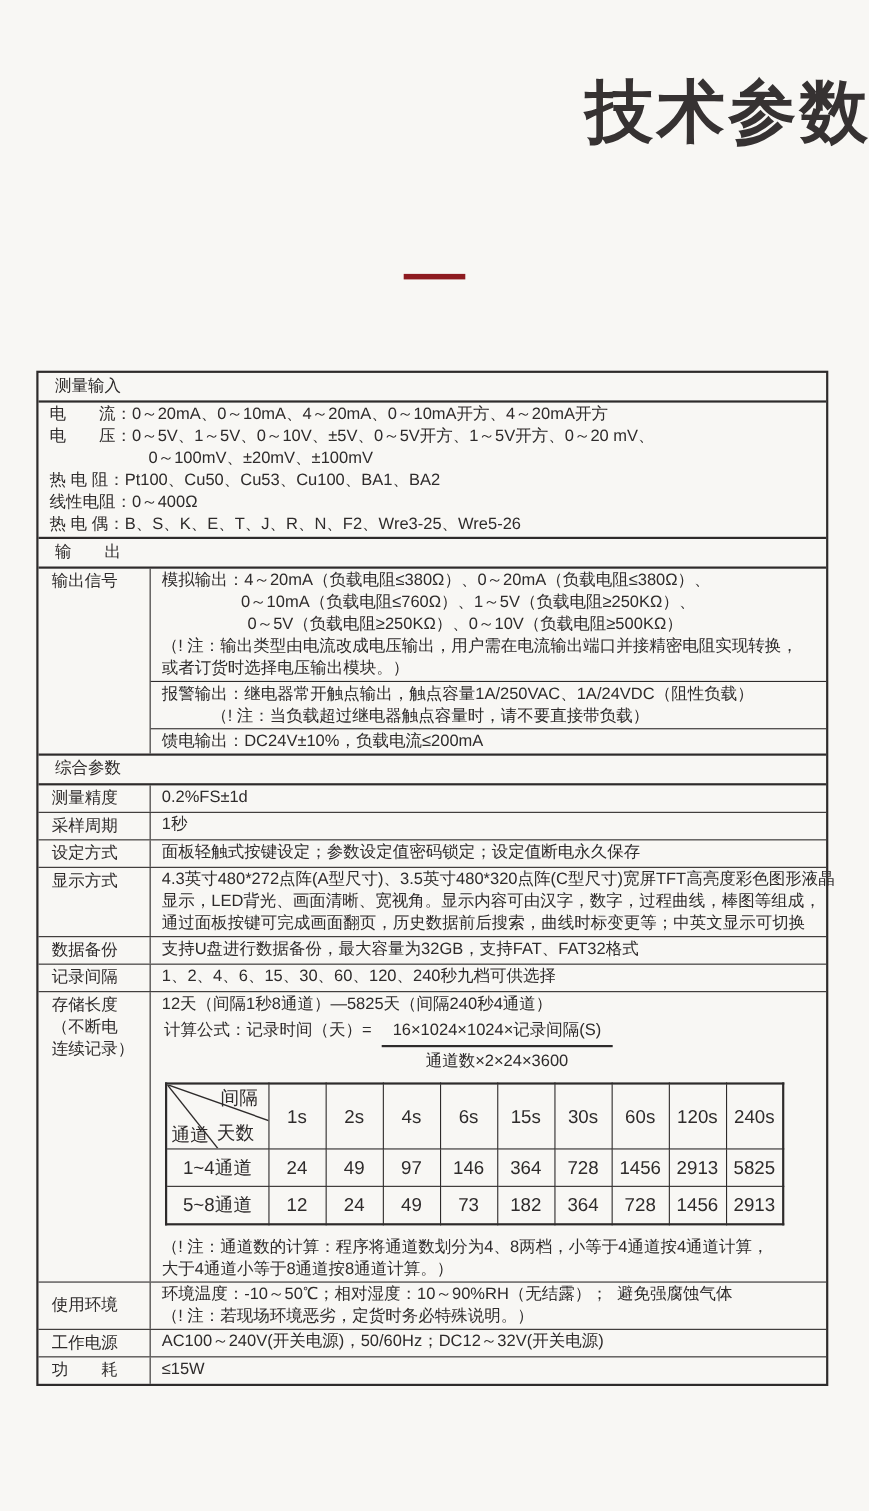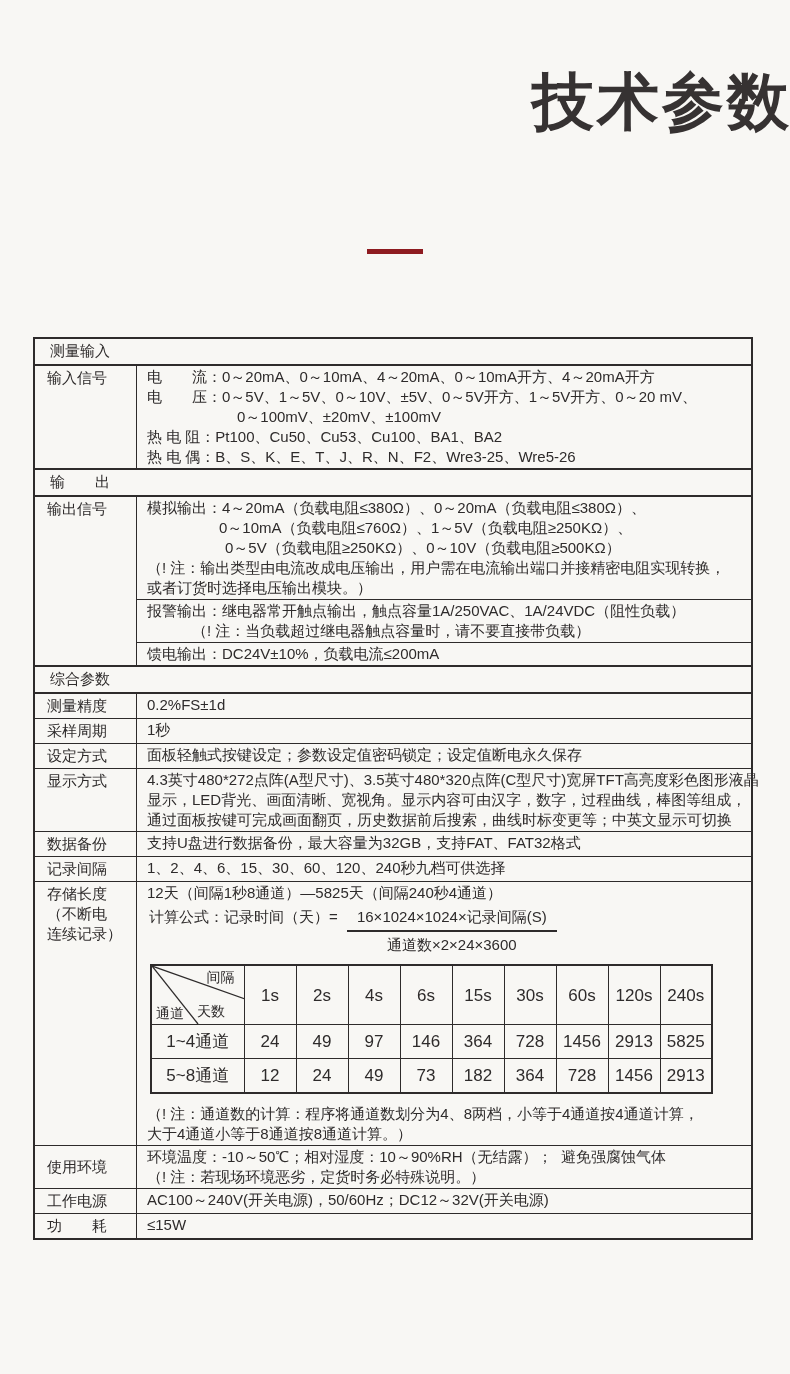--- a/index.html
+++ b/index.html
@@ -49,47 +49,45 @@
     margin:5px 0 4px 13px;
     border:2px solid #2e2b2b;
     font-size:17px;line-height:1;
   }
   table.days-grid td{
     border:1px solid #2e2b2b;text-align:center;padding:0;
     overflow:hidden;
   }
   td.grid-corner{position:relative;height:58px;}
   td.grid-corner svg{position:absolute;left:0;top:0;}
-  .c-lab{position:absolute;font-size:14px;white-space:nowrap;}
+  .c-lab{position:absolute;font-size:17px;white-space:nowrap;}
   .c-int{top:4px;right:9px;}
   .c-days{left:45px;bottom:6px;}
   .c-ch{left:4px;bottom:4px;}
   td.grid-rowlabel{text-align:left;padding-left:6px;}
   tr.grid-datarow td{height:33px;}
 </style>
 </head>
 <body>
 
 <div class="page">
   <h1 class="title">技术参数</h1>
   <div class="dash" style="background: rgb(142, 27, 32);"></div>
   <div class="spec-table" id="spec-table">
       <div class="t-row first">
         <div class="section-cell">测量输入</div>
       </div>
       <div class="t-row" style="border-top-width: 2px;">
-        <div class="label-cell">
-          <div class="label-line">输入信号</div>
-        </div>
         <div class="content-cell">
           <div class="block">
             <div class="line">电　　流：0～20mA、0～10mA、4～20mA、0～10mA开方、4～20mA开方</div>
             <div class="line">电　　压：0～5V、1～5V、0～10V、±5V、0～5V开方、1～5V开方、0～20 mV、</div>
             <div class="line" style="padding-left: 100px;">0～100mV、±20mV、±100mV</div>
             <div class="line">热 电 阻：Pt100、Cu50、Cu53、Cu100、BA1、BA2</div>
+            <div class="line">线性电阻：0～400Ω</div>
             <div class="line">热 电 偶：B、S、K、E、T、J、R、N、F2、Wre3-25、Wre5-26</div>
           </div>
         </div>
       </div>
       <div class="t-row" style="border-top-width: 2px;">
         <div class="section-cell">输　　出</div>
       </div>
       <div class="t-row" style="border-top-width: 2px;">
         <div class="label-cell">
           <div class="label-line">输出信号</div>

